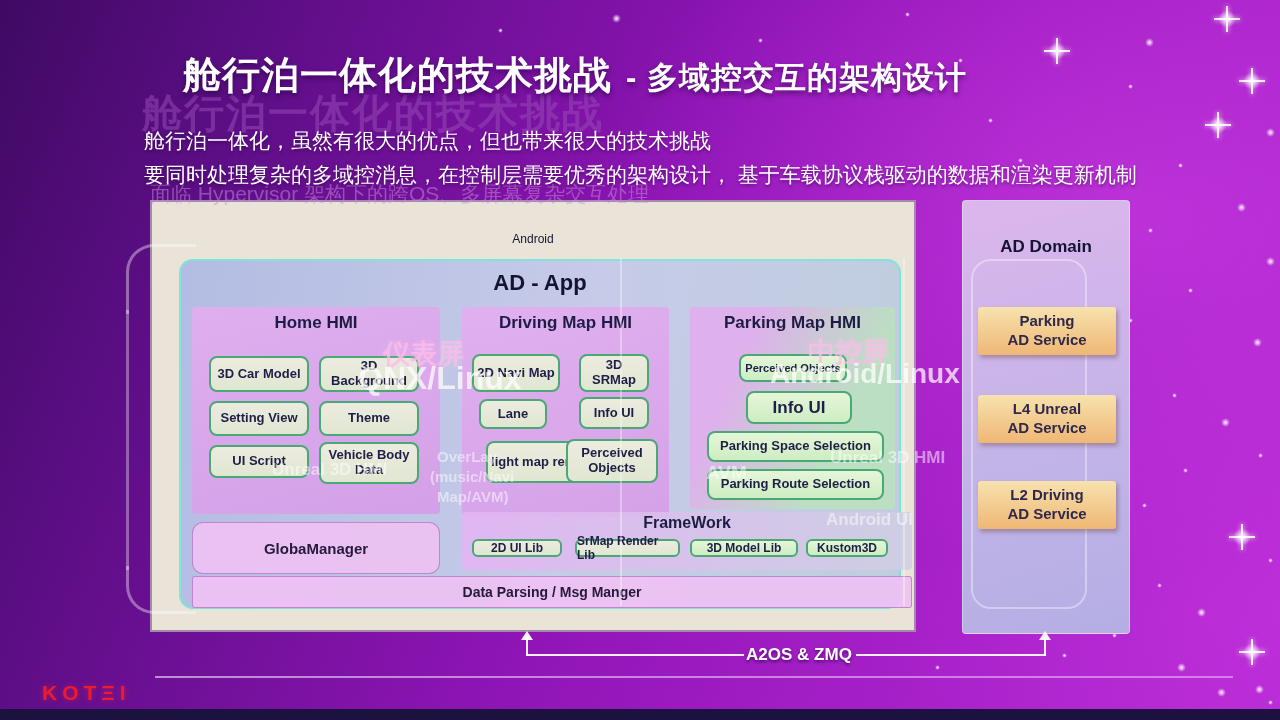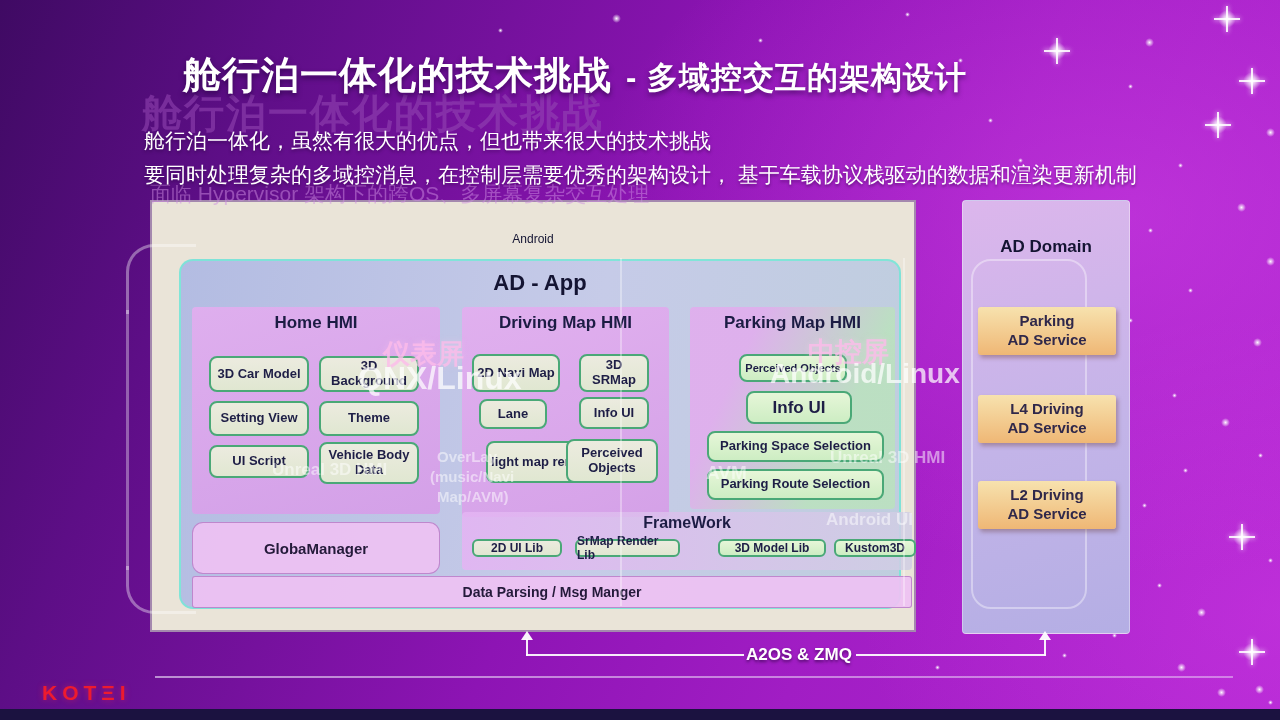--- a/index.html
+++ b/index.html
@@ -44,21 +44,21 @@
   .sub-title{position:absolute;top:6px;width:100%;text-align:center;font-size:17px;font-weight:700;color:#1c1c44;}
   .gbox{position:absolute;display:flex;align-items:center;justify-content:center;text-align:center;
     border:2px solid var(--green_border);background:linear-gradient(180deg,#ecebdf,#e0e7d1);
     border-radius:8px;font-size:13px;font-weight:600;color:var(--text_dark);line-height:1.15;padding:2px;}
   .gbox.green{background:linear-gradient(180deg,#e6f6d8,#cdedc3);}
   .bar{position:absolute;display:flex;align-items:center;justify-content:center;text-align:center;
     background:rgba(238,193,243,.92);border:1px solid rgba(155,88,175,.55);color:#241a3a;}
   .fwbox{position:absolute;top:27px;height:18px;display:flex;align-items:center;justify-content:center;
     border:2px solid var(--green_border);border-radius:6px;font-size:12px;font-weight:600;color:var(--text_dark);
     background:linear-gradient(180deg,#ecebdf,#e0e7d1);}
-  .fwbox.green{background:linear-gradient(180deg,#e6f6d8,#cdedc3);margin-left:28px;}
+  .fwbox.green{background:linear-gradient(180deg,#e6f6d8,#cdedc3);}
   
   .ad-domain{position:absolute;left:962px;top:200px;width:168px;height:434px;border-radius:4px;z-index:1;
     background:linear-gradient(165deg,#dcb6ec 0%,#c3b4e8 55%,#b4aee4 100%);border:1px solid rgba(255,255,255,.35);}
   .svc{position:absolute;left:15px;width:138px;height:48px;display:flex;flex-direction:column;align-items:center;justify-content:center;
     background:linear-gradient(180deg,var(--orange_top),var(--orange_bottom));border-radius:3px;
     font-size:15px;font-weight:700;color:#30284a;line-height:1.25;box-shadow:2px 3px 4px rgba(95,45,35,.35);text-align:right;}
   
   .ghost{position:absolute;z-index:5;white-space:nowrap;pointer-events:none;}
   .ghost-cn{font-weight:700;color:rgba(252,188,234,.8);text-shadow:0 0 6px rgba(255,200,240,.35);}
   .ghost-en{font-weight:700;color:rgba(255,255,255,.72);}
@@ -202,21 +202,21 @@
   <div class="ghost ghost-sm" style="left:826px;top:510px;font-size:17px;">Android UI</div>
 
   <div class="ad-domain">
     <div class="ad-ghost-outline"></div>
     <div class="panel-title" style="top:36px;font-size:17px;font-weight:600;">AD Domain</div>
     <div class="svc" style="top:106px;">
       <span>Parking</span>
       <span>AD Service</span>
     </div>
     <div class="svc" style="top:194px;">
-      <span>L4 Driving</span>
+      <span>L4 Unreal</span>
       <span>AD Service</span>
     </div>
     <div class="svc" style="top:280px;">
       <span>L2 Driving</span>
       <span>AD Service</span>
     </div>
   </div>
 
   <div class="arrowhead" style="left:521px;top:631px;"></div>
   <div class="cline" style="left:526px;top:639px;width:2px;height:17px;"></div>

